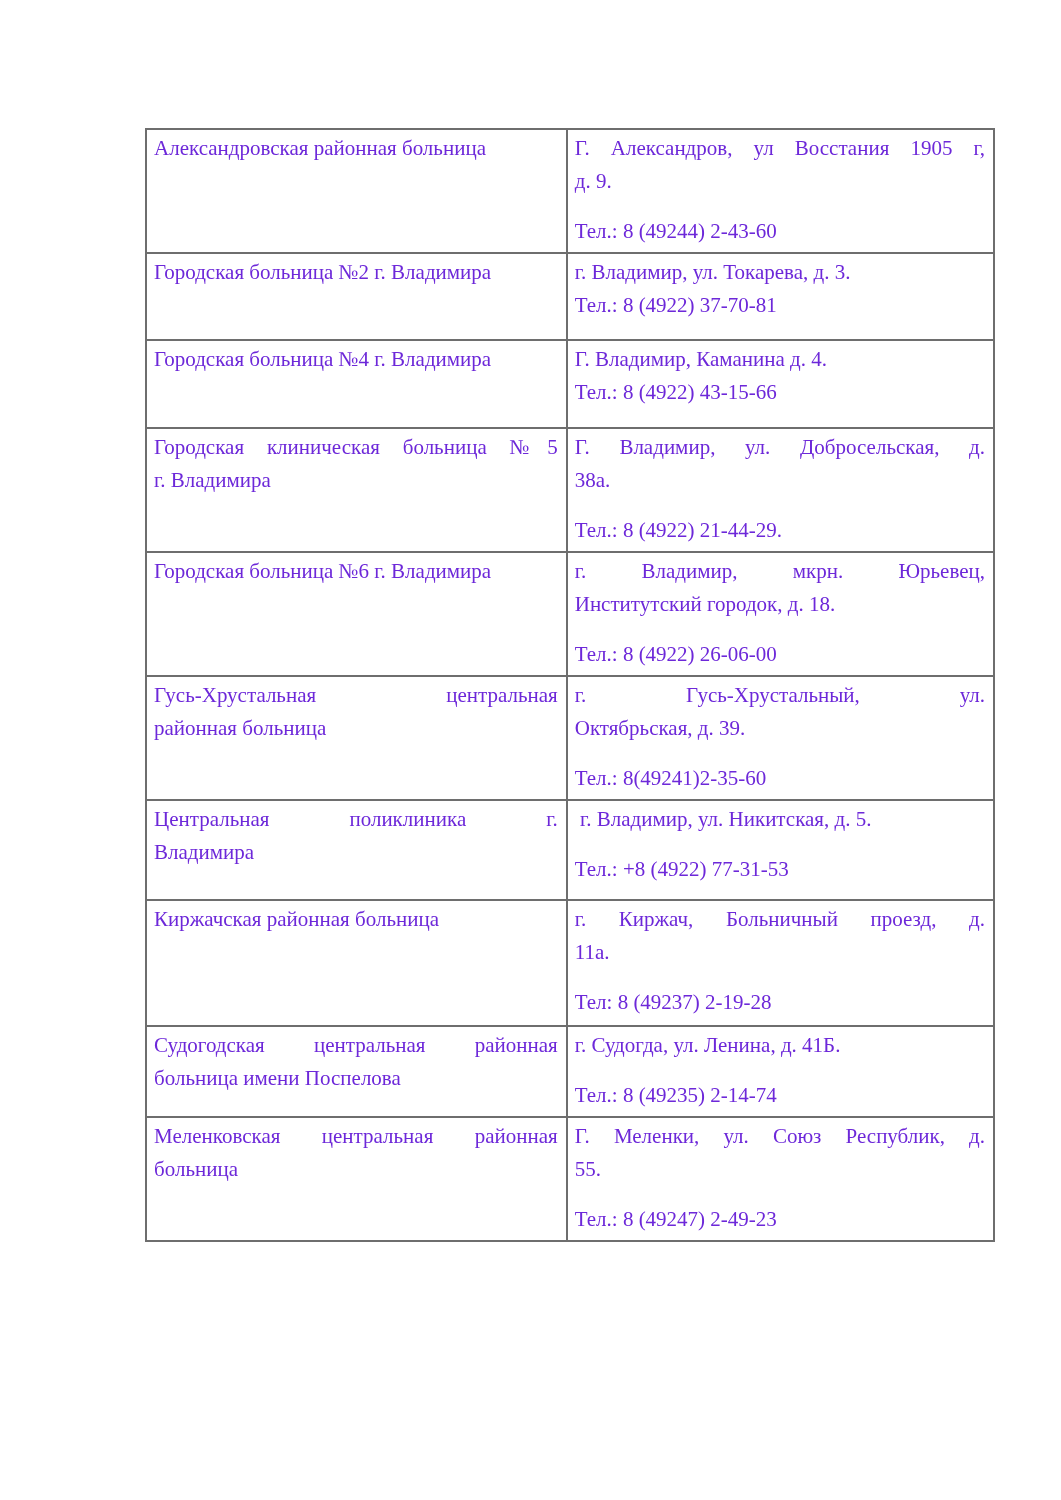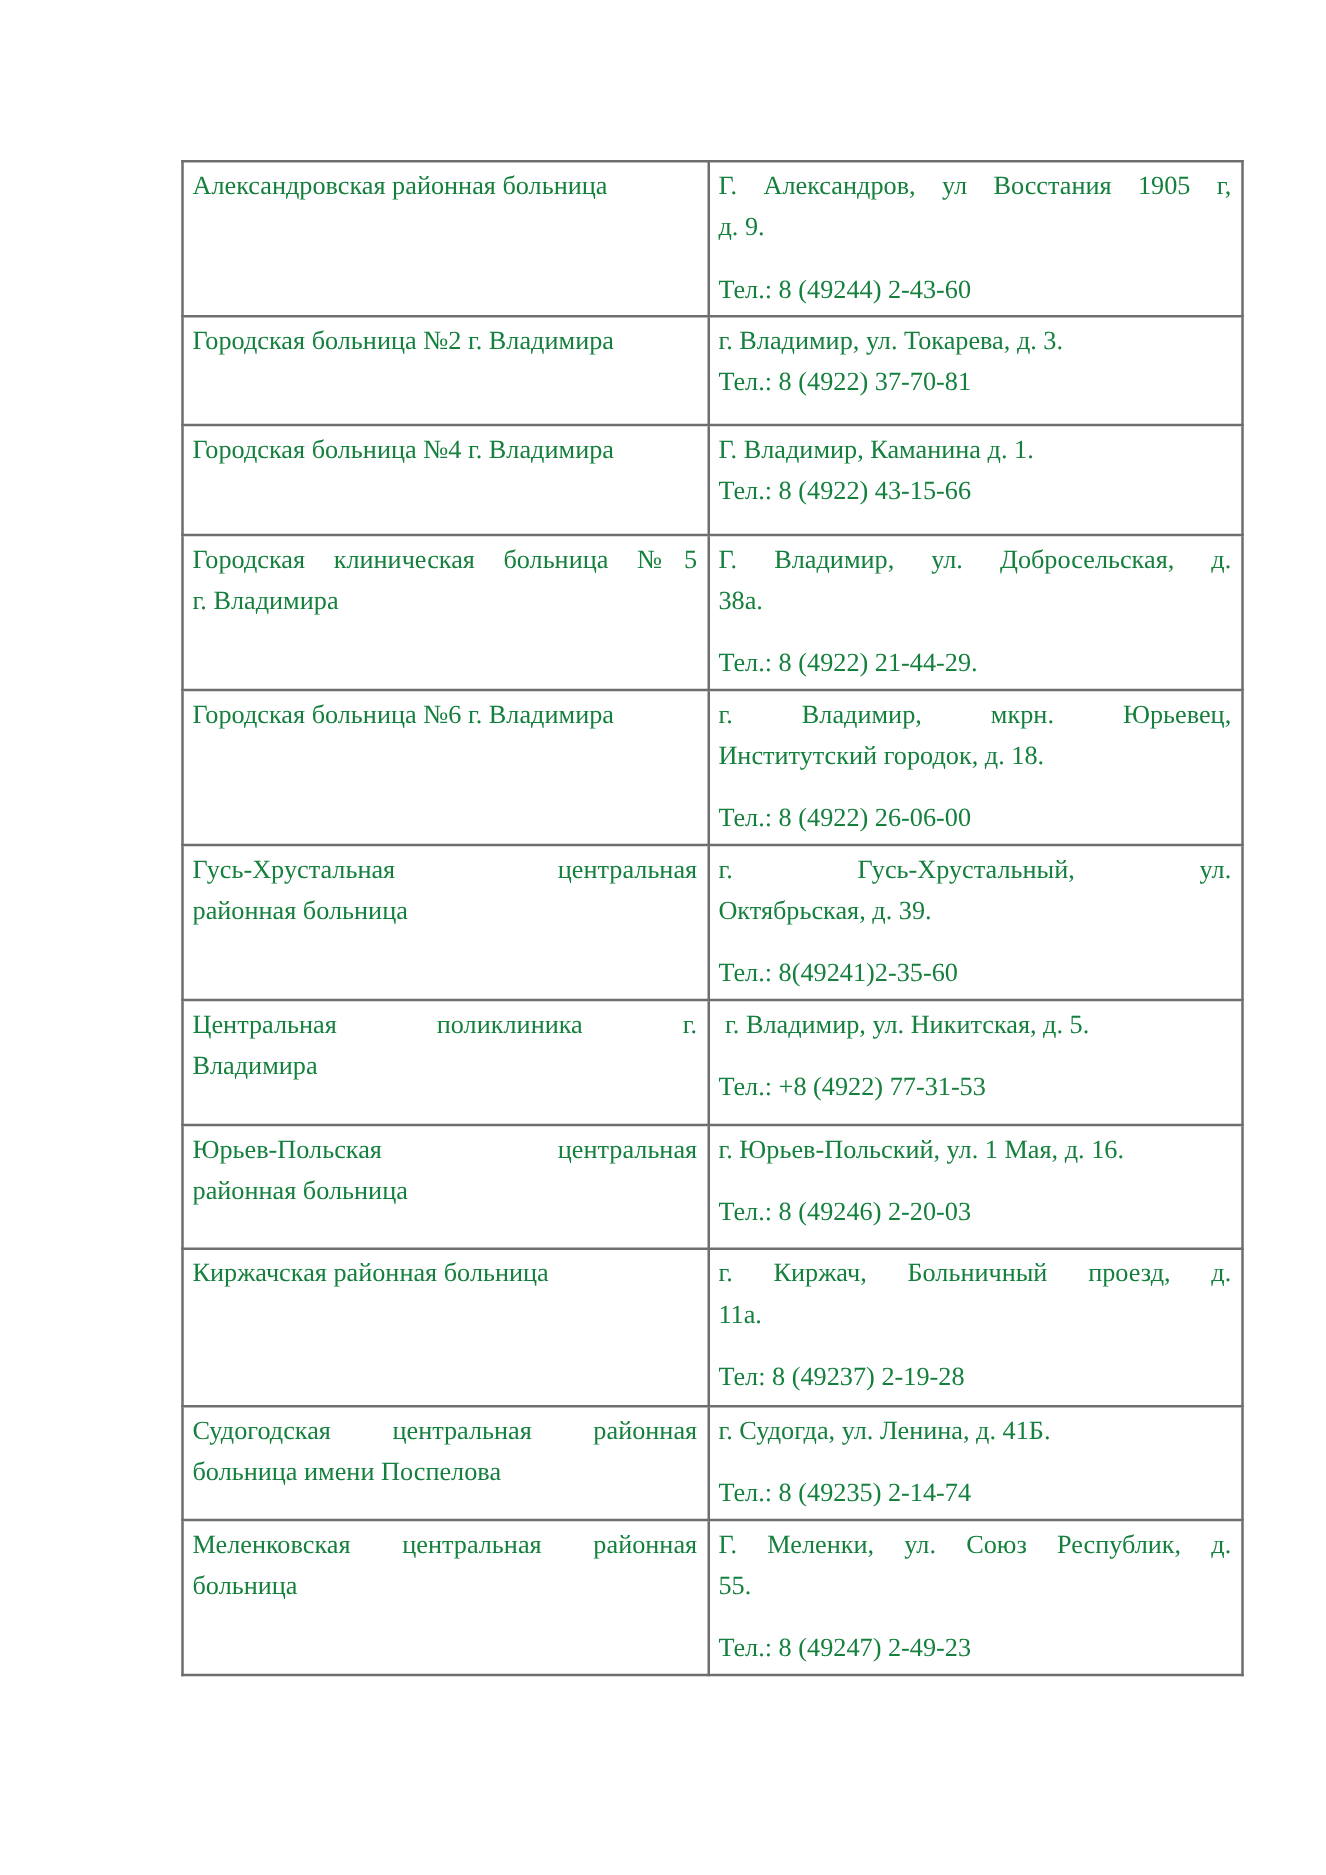--- a/index.html
+++ b/index.html
@@ -6,21 +6,21 @@
     margin: 0;
     padding: 0;
     background: #ffffff;
   }
   .page {
     position: relative;
     width: 1061px;
     height: 1500px;
     background: #ffffff;
     font-family: "Liberation Serif", serif;
-    color: #15803d;
+    color: #6d28d9;
   }
   table.doc-table {
     position: absolute;
     left: 145px;
     top: 128px;
     width: 850px;
     border-collapse: collapse;
     table-layout: fixed;
   }
   table.doc-table td {
@@ -69,21 +69,21 @@
             </div>
       <div class="phone">Тел.: 8 (4922) 37-70-81</div>
     </td>
   </tr>
         <tr style="height: 88px; border-radius: 18px;">
     <td class="name-cell">
             <div class="line">Городская больница №4 г. Владимира</div>
           </td>
     <td class="contact-cell">
       <div class="address">
-              <div class="line">Г. Владимир, Каманина д. 1.</div>
+              <div class="line">Г. Владимир, Каманина д. 4.</div>
             </div>
       <div class="phone">Тел.: 8 (4922) 43-15-66</div>
     </td>
   </tr>
         <tr style="height: 110px;">
     <td class="name-cell">
             <div class="line stretch">Городская клиническая больница №5</div>
             <div class="line">г. Владимира</div>
           </td>
     <td class="contact-cell">
@@ -124,32 +124,20 @@
             <div class="line stretch">Центральная поликлиника г.</div>
             <div class="line">Владимира</div>
           </td>
     <td class="contact-cell">
       <div class="address">
               <div class="line">&nbsp;г. Владимир, ул. Никитская, д. 5.</div>
             </div>
       <div class="phone gap">Тел.: +8 (4922) 77-31-53</div>
     </td>
   </tr>
-        <tr style="height: 99px;">
-    <td class="name-cell">
-            <div class="line stretch">Юрьев-Польская центральная</div>
-            <div class="line">районная больница</div>
-          </td>
-    <td class="contact-cell">
-      <div class="address">
-              <div class="line">г. Юрьев-Польский, ул. 1 Мая, д. 16.</div>
-            </div>
-      <div class="phone gap">Тел.: 8 (49246) 2-20-03</div>
-    </td>
-  </tr>
         <tr style="height: 126px;">
     <td class="name-cell">
             <div class="line">Киржачская районная больница</div>
           </td>
     <td class="contact-cell">
       <div class="address">
               <div class="line stretch">г. Киржач, Больничный проезд, д.</div>
               <div class="line">11а.</div>
             </div>
       <div class="phone gap">Тел: 8 (49237) 2-19-28</div>

